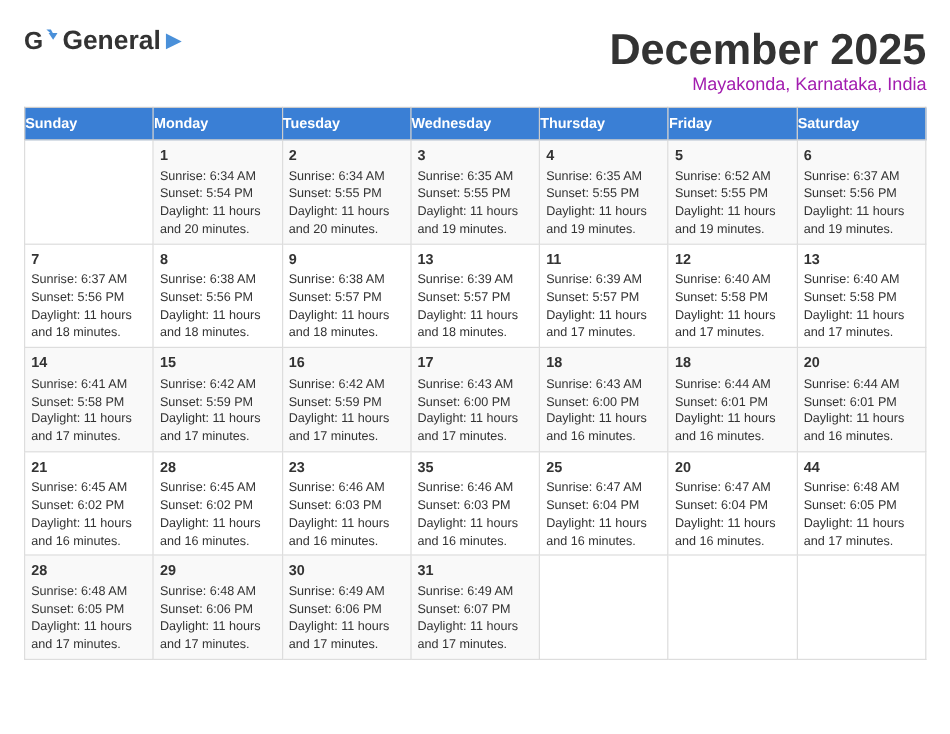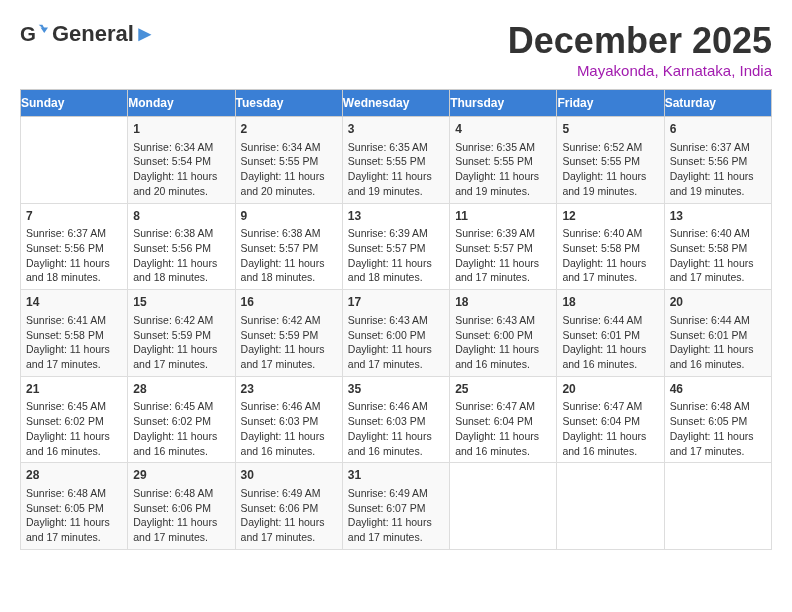--- a/index.html
+++ b/index.html
@@ -306,21 +306,21 @@
           <div>and 16 minutes.</div>
         </td>
         <td>
           <span class="day-num">20</span>
           <div>Sunrise: 6:47 AM</div>
           <div>Sunset: 6:04 PM</div>
           <div>Daylight: 11 hours</div>
           <div>and 16 minutes.</div>
         </td>
         <td>
-          <span class="day-num">46</span>
+          <span class="day-num">44</span>
           <div>Sunrise: 6:48 AM</div>
           <div>Sunset: 6:05 PM</div>
           <div>Daylight: 11 hours</div>
           <div>and 17 minutes.</div>
         </td>
       </tr>
       <tr>
         <td>
           <span class="day-num">28</span>
           <div>Sunrise: 6:48 AM</div>

